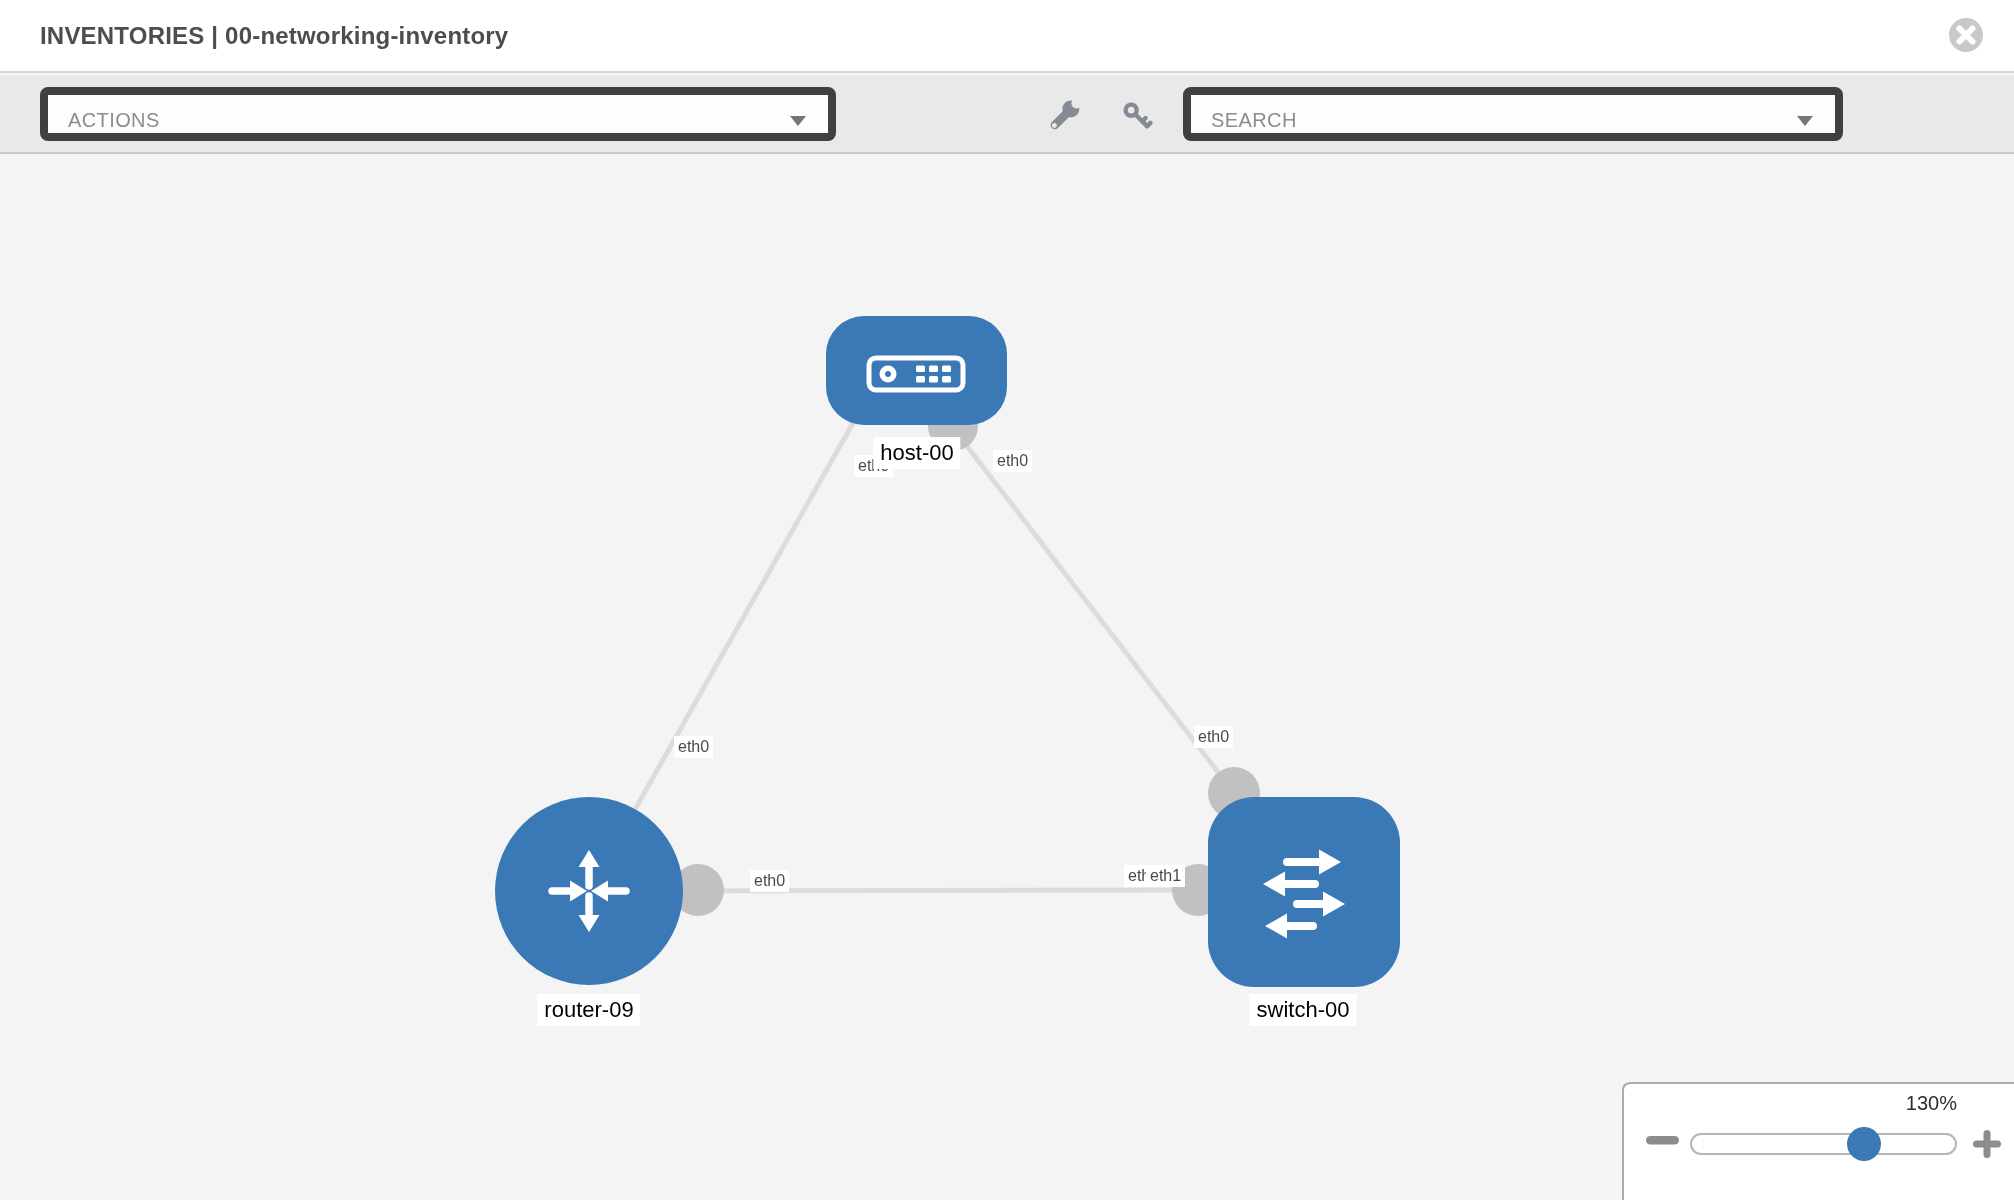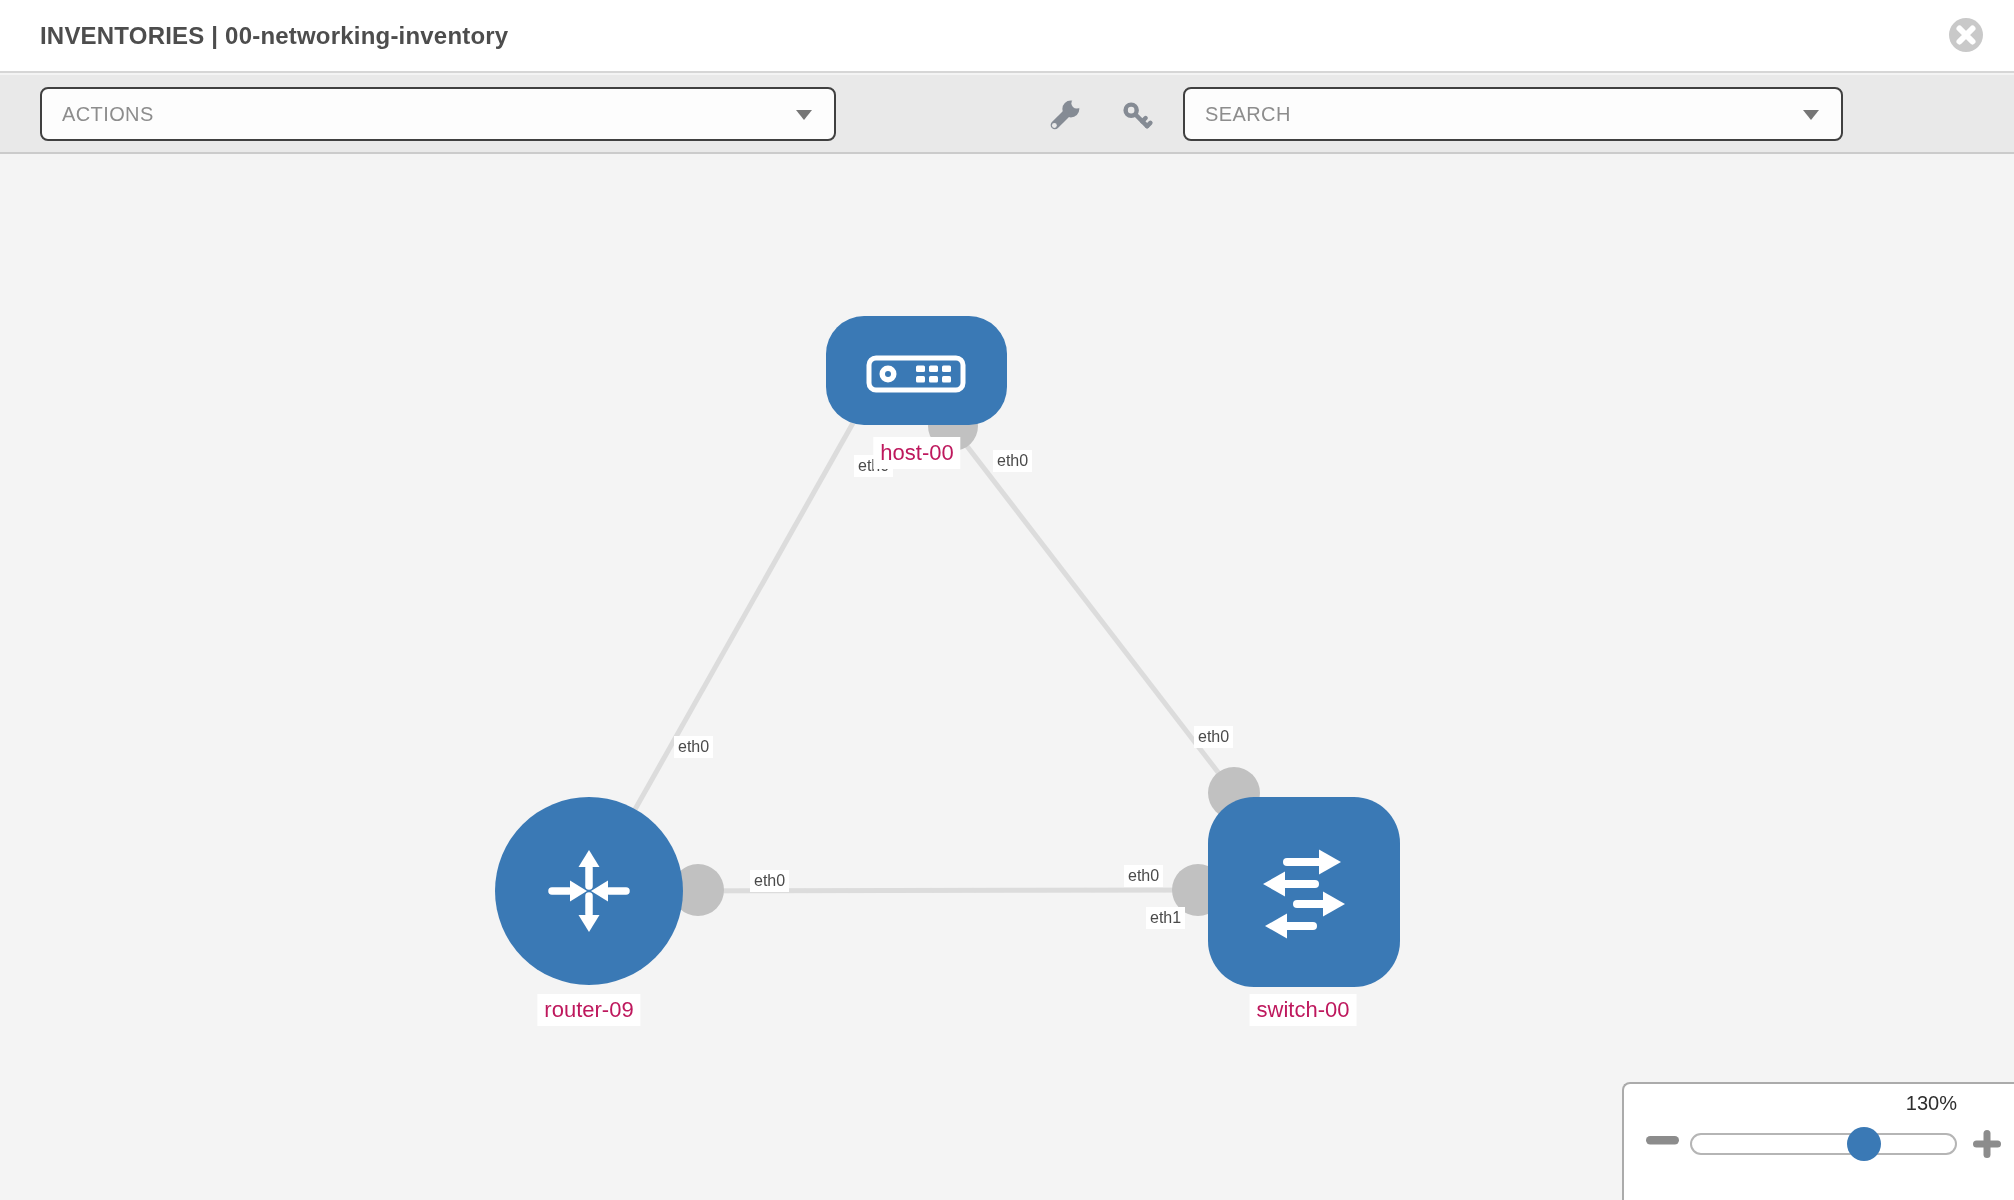--- a/index.html
+++ b/index.html
@@ -11,21 +11,21 @@
   .header { position:absolute; left:0; top:0; width:2014px; height:73px;
             background:#ffffff; border-bottom:2px solid #d6d6d6; }
   .page-title { position:absolute; left:40px; top:0; height:73px; line-height:71px;
                 font-size:24px; font-weight:700; color:#4d4d4d; letter-spacing:0.2px; }
   .close-btn { position:absolute; right:30px; top:17px; width:36px; height:36px; cursor:pointer; }
 
   
   .toolbar { position:absolute; left:0; top:75px; width:2014px; height:79px;
              background:#e9e9e9; border-bottom:2px solid #cbcbcb; }
   .dropdown { position:absolute; top:12px; height:54px; background:#fdfdfd;
-              border:2px solid #404040; border-radius:8px; cursor:pointer; }
+              border:8px solid #404040; border-radius:8px; cursor:pointer; }
   .dropdown .dd-label { position:absolute; left:20px; top:0; height:50px; line-height:50px;
               font-size:20px; color:#8d8d8d; letter-spacing:0.4px; }
   .caret { position:absolute; right:22px; top:21px; width:0; height:0;
            border-left:8px solid transparent; border-right:8px solid transparent;
            border-top:10px solid #767676; }
   .dd-actions { left:40px;  width:796px; }
   .dd-search  { left:1183px; width:660px; }
   .tool-icons { position:absolute; left:1048px; top:24px; width:110px; height:34px; }
   .tool-icons svg { position:absolute; top:0; cursor:pointer; }
   .icon-wrench { left:0; }
@@ -36,21 +36,21 @@
             background:#f4f4f4; overflow:hidden; }
   .edges { position:absolute; left:0; top:0; }
 
   .node { position:absolute; background:#3a79b5; cursor:pointer; z-index:3; }
   .node svg { position:absolute; }
   .node-host   { left:826px;  top:160px; width:181px; height:109px; border-radius:38px; }
   .node-router { left:495px;  top:641px; width:188px; height:188px; border-radius:50%; }
   .node-switch { left:1208px; top:641px; width:192px; height:190px; border-radius:46px; }
 
   .node-label { position:absolute; z-index:6; transform:translateX(-50%);
-                background:#ffffff; color:#be185d; font-size:22px;
+                background:#ffffff; color:#000000; font-size:22px;
                 padding:3px 7px; white-space:nowrap; }
   .port-label { position:absolute; z-index:5; background:#ffffff; color:#4a4a4a;
                 font-size:16px; padding:2px 4px; white-space:nowrap;margin-left:24px; }
 
   
   .zoom-panel { position:absolute; left:1622px; top:926px; width:392px; height:118px;
                 background:#ffffff; border-left:2px solid #ababab; border-top:2px solid #ababab;
                 border-top-left-radius:8px; z-index:10; }
   .zoom-level { position:absolute; left:66px; top:8px; width:267px; text-align:right;
                 font-size:20px; color:#2e2e2e; }
@@ -173,21 +173,21 @@
         </g>
       </svg>
     </div>
 
     <span class="port-label" style="left:830px; top:299px;">eth0</span>
     <span class="port-label" style="left:969px; top:294px;">eth0</span>
     <span class="port-label" style="left:650px; top:580px;">eth0</span>
     <span class="port-label" style="left:1170px; top:570px;">eth0</span>
     <span class="port-label" style="left:726px; top:714px;">eth0</span>
     <span class="port-label" style="left:1100px; top:709px;">eth0</span>
-    <span class="port-label" style="left:1122px; top:751px;">eth1</span>
+    <span class="port-label" style="left:1122px; top:709px;">eth1</span>
 
     <span class="node-label" style="left:917px;  top:281px;">host-00</span>
     <span class="node-label" style="left:589px;  top:838px;">router-09</span>
     <span class="node-label" style="left:1303px; top:838px;">switch-00</span>
 
     <div class="zoom-panel">
       <div class="zoom-level">130%</div>
       <svg class="zoom-minus" width="33" height="9" viewBox="0 0 33 9">
         <rect x="0" y="0" width="33" height="8.5" rx="4.2" fill="#8c8c8c"></rect>
       </svg>

